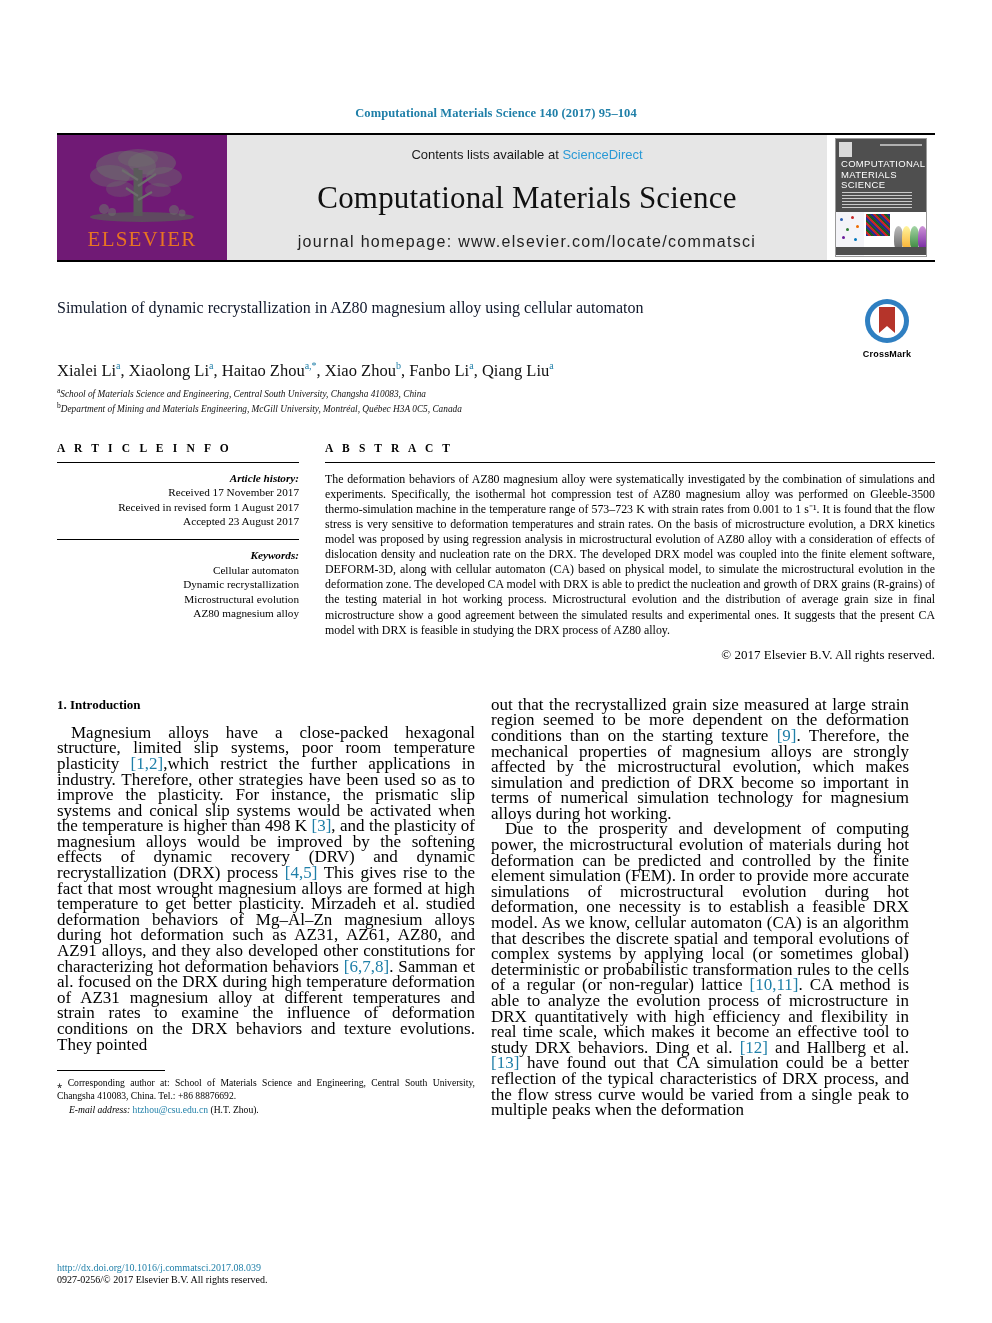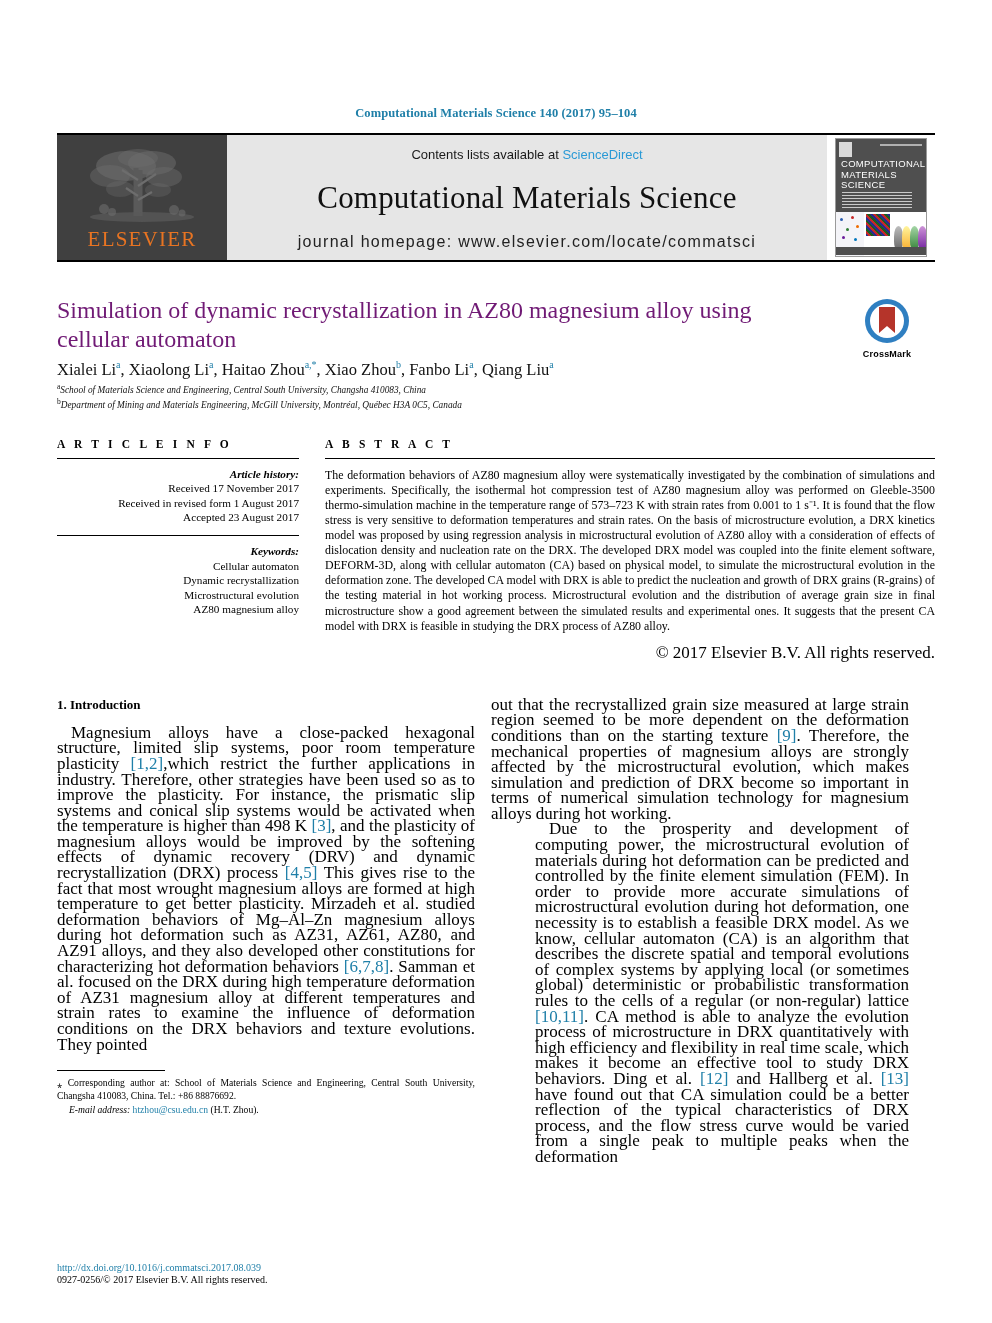--- a/index.html
+++ b/index.html
@@ -30,21 +30,21 @@
     border-bottom: 2px solid #000;
     display: flex;
     align-items: stretch;
     height: 129px;
   }
   .masthead-logo {
     width: 170px;
     flex: 0 0 170px;
     display: flex; flex-direction: column;
     align-items: center; justify-content: center;
-    background: #404040;
+    background: #701a75;
     padding: 4px 0 2px;
   }
   .tree-svg { display:block; }
   .elsevier-word {
     font-family: "Liberation Serif", serif;
     font-size: 21px;
     letter-spacing: 1.2px;
     color: #e87422;
     font-weight: normal;
     margin-top: 1px;
@@ -100,24 +100,24 @@
   .dotnet { position:absolute; inset:2px; }
   .dotnet i { position:absolute; width:3px; height:3px; border-radius:50%; }
   .noise { position:absolute; left:2px; top:2px; right:2px; height:22px;
     background: repeating-linear-gradient(45deg,#2b2b8f 0 2px,#c62828 2px 4px,#1b5e20 4px 6px); }
   .cone { position:absolute; bottom:4px; width:9px; height:26px; border-radius:50%/40%; }
   .cover-footer { position:absolute; bottom:1px; left:0; right:0; height:8px; background:#4f4f4f; }
 
   
   .title-block { margin-top: 34px; position: relative; padding-right: 110px; }
   .article-title {
-    font-size: 24px; line-height: 29px; font-weight: normal;
-    font-family: "Liberation Serif", serif; color: #701a75;
-  }
-  .authors { margin-top: 0; font-size: 16.5px; color: #111; line-height: 22px; }
+    font-size: 16px; line-height: 24px; font-weight: normal;
+    font-family: "Liberation Serif", serif; color: #0f172a;
+  }
+  .authors { margin-top: 32px; font-size: 16.5px; color: #111; line-height: 28px; }
   .authors sup { font-size: 10px; color: #1f7fa8; vertical-align: super; }
   .affil { font-size: 9.3px; font-style: italic; line-height: 12.5px; color: #111; }
   .affil sup { font-size: 7.5px; font-style: normal; vertical-align: super; }
 
   
   .crossmark { position: absolute; right: 0; top: 2px; width: 96px; text-align:center; }
   .cm-circle { width: 46px; height: 46px; margin: 0 auto; }
   .cm-label { font-size: 9px; font-weight: bold; font-family:"Liberation Sans",sans-serif;
     letter-spacing:.2px; margin-top:1px; }
 
@@ -130,31 +130,31 @@
     font-family: "Liberation Serif", serif; color:#000;
   }
   .rule { border-top: 1.6px solid #000; margin-top: 8px; }
   .info-group { margin-top: 8px; font-size: 11.2px; line-height: 14.6px; text-align: right; }
   .info-group .h { font-style: italic; font-weight: bold; }
   .kw-rule { border-top: 1.4px solid #000; margin-top: 10px; }
   .abs-body {
     margin-top: 9px; font-size: 11.9px; line-height: 15.1px;
     text-align: justify; color: #000;
   }
-  .abs-copy { margin-top: 9px; text-align: right; font-size: 17px; }
+  .abs-copy { margin-top: 9px; text-align: right; font-size: 13px; }
 
   
   .body-cols { margin-top: 34px; display: flex; gap: 16px; }
   .bcol { width: 418px; flex: 0 0 418px; position: relative; }
   h2.sect { font-size: 13px; font-weight: bold; margin-bottom: 12px; }
   p.para {
     font-size: 17px; line-height: 15.6px; text-align: justify;
     text-indent: 14px; color: #000;
   }
-  p.para + p.para { margin-top: 0; margin-left: 44px; }
+  p.para + p.para { margin-top: 0; }
   a.ref, .ref { color: #1f7fa8; text-decoration: none; }
   .fn-rule { border-top: 1px solid #000; width: 108px; margin: 18px 0 6px; }
   .footnote { font-size: 9.6px; line-height: 12.6px; text-align: justify; }
   .footnote .em { font-style: italic; }
   .footer-block { position: absolute; left: 57px; bottom: 38px; width: 418px; }
   .doi-line { font-size: 10px; color: #1f7fa8; }
   .issn-line { font-size: 10px; color: #000; margin-top: 1px; }
 </style>
 </head>
 <body>

